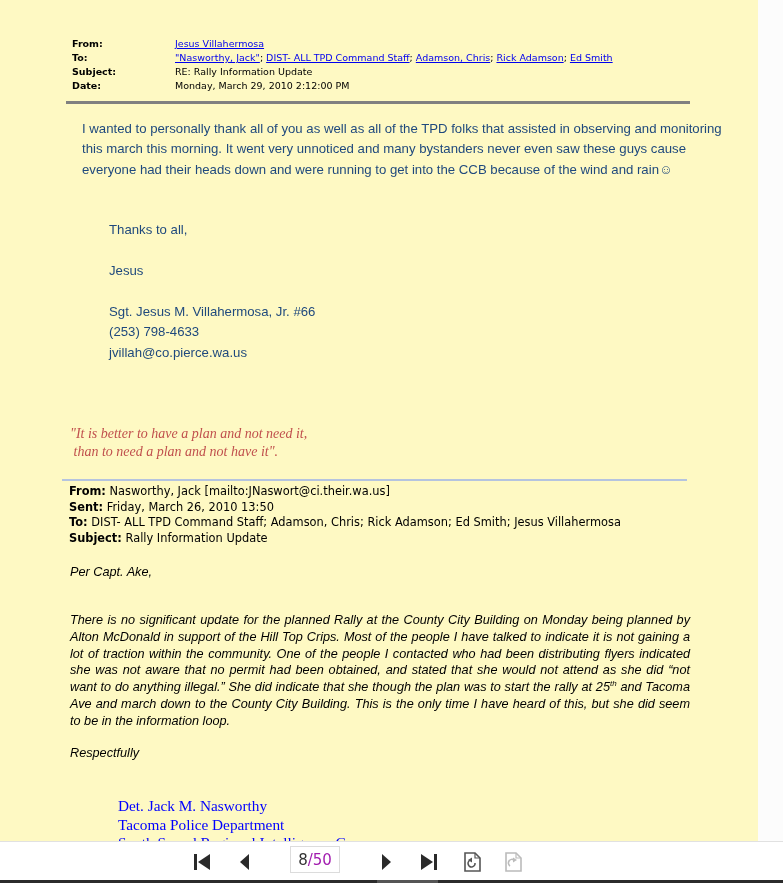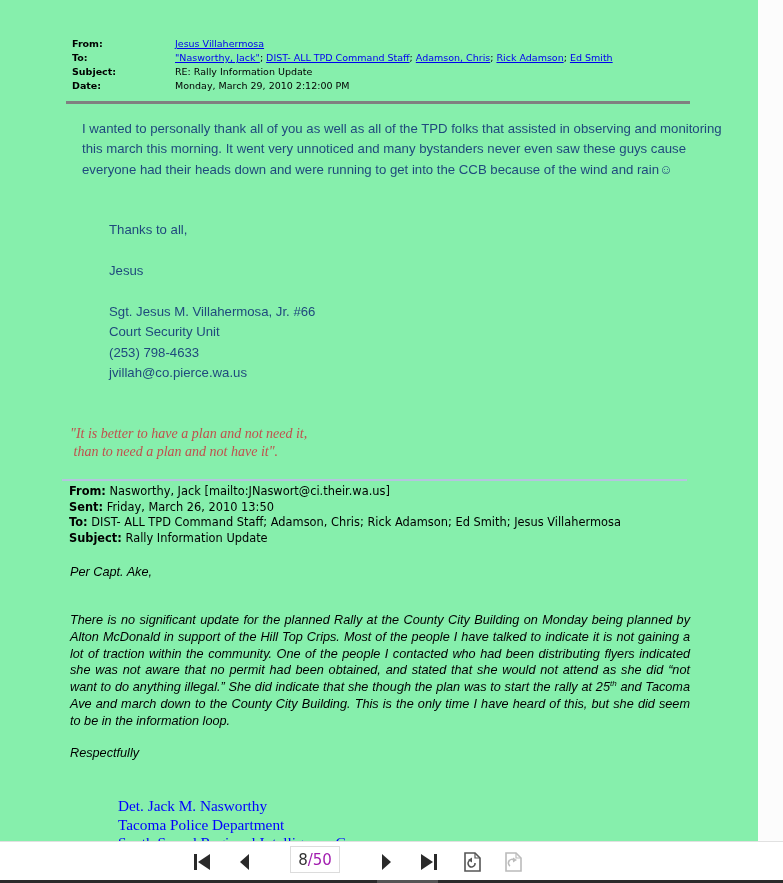--- a/index.html
+++ b/index.html
@@ -13,21 +13,21 @@
       position: relative;
       overflow: hidden;
       font-family: "DejaVu Sans", sans-serif;
     }
     .page {
       position: absolute;
       left: 0;
       top: 0;
       width: 758px;
       height: 883px;
-      background: #86efac;
+      background: #fef9c3;
     }
     .right-gutter {
       position: absolute;
       left: 758px;
       top: 0;
       width: 25px;
       height: 883px;
       background: #fcfcfc;
     }
 
@@ -237,21 +237,20 @@
   </div>
   <div class="hdr-divider"></div>
 
   <div class="body1">
     <p><span>I wanted to personally thank all of you as well as all of the TPD folks that assisted in observing and monitoring this march this morning.  It went very unnoticed and many bystanders never even saw these guys cause everyone had their heads down and were running to get into the CCB because of the wind and rain</span><span>☺</span></p>
   </div>
   <div class="p-thanks blue-text">Thanks to all,</div>
   <div class="p-jesus blue-text">Jesus</div>
   <div class="sig1 blue-text">
     <div>Sgt. Jesus M. Villahermosa, Jr. #66</div>
-    <div>Court Security Unit</div>
     <div>(253) 798-4633</div>
     <div>jvillah@co.pierce.wa.us</div>
   </div>
   <div class="quote"><div>"It is better to have a plan and not need it,</div><div> than to need a plan and not have it".</div></div>
   <div class="quote-divider"></div>
 
   <div class="fwd">
     <div><b>From:</b> <span>Nasworthy, Jack [mailto:JNaswort@ci.their.wa.us]</span></div>
     <div><b>Sent:</b> <span>Friday, March 26, 2010 13:50</span></div>
     <div><b>To:</b> <span>DIST- ALL TPD Command Staff; Adamson, Chris; Rick Adamson; Ed Smith; Jesus Villahermosa</span></div>

